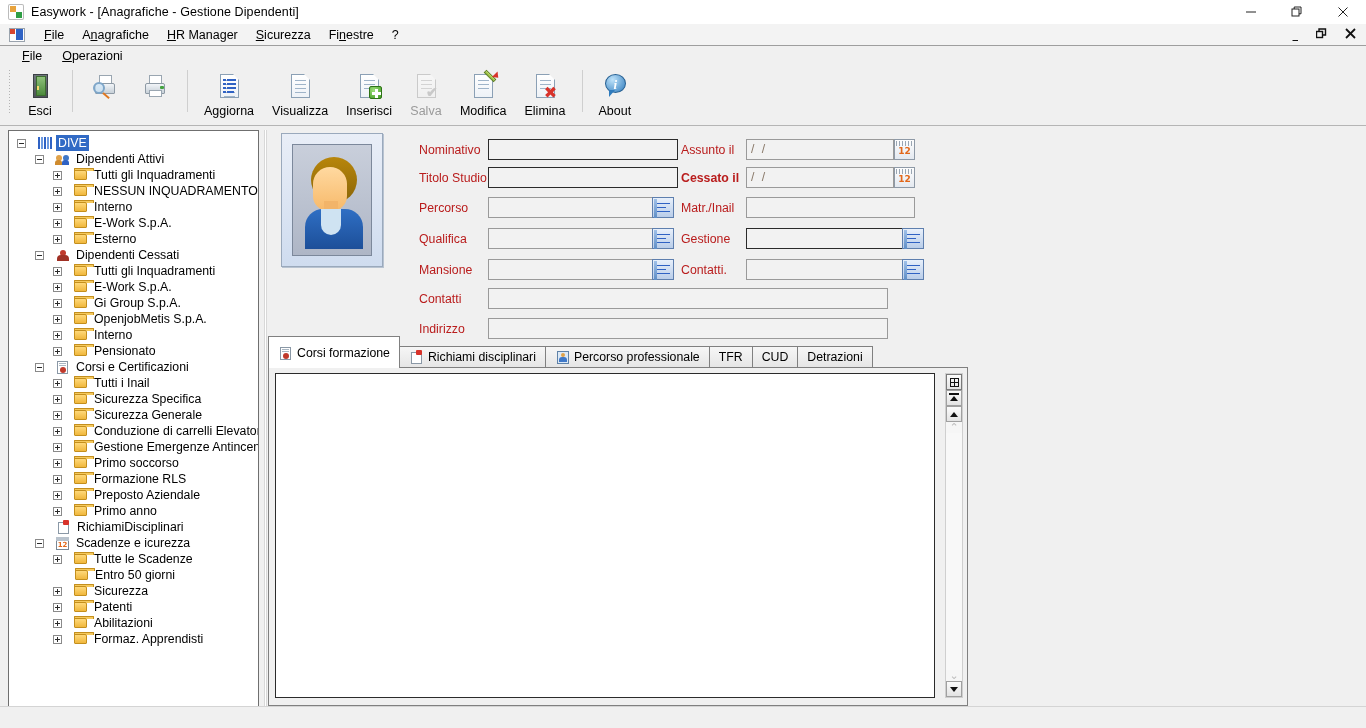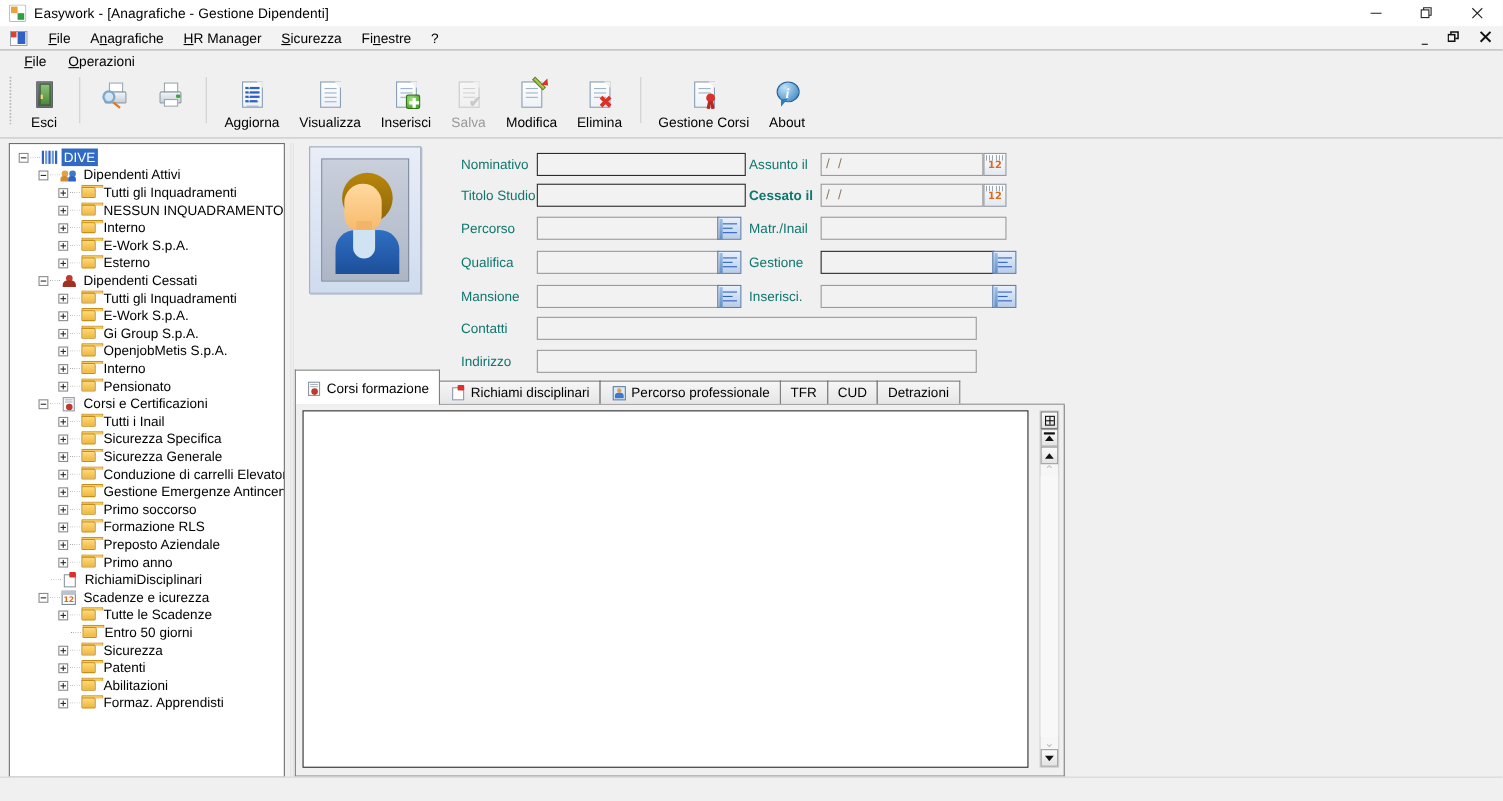--- a/index.html
+++ b/index.html
@@ -362,21 +362,21 @@
   }
   #photo .shirt {
     position:absolute; left:12px; top:64px; width:58px; height:40px; border-radius:18px 18px 0 0;
     background: linear-gradient(#2f6fc4,#1d4f99);
   }
   #photo .collar {
     position:absolute; left:28px; top:64px; width:20px; height:26px; border-radius:0 0 10px 10px;
     background:#cfe3f2;
   }
   .flabel {
-    position:absolute; font-size:12.3px; color:#0f766e; line-height:22px; white-space:nowrap;
+    position:absolute; font-size:12.3px; color:#b91c1c; line-height:22px; white-space:nowrap;
   }
   .finput {
     position:absolute; height:21px; background:#f2f2f2;
     border:1px solid #9a9a9a; font-size:12.3px; line-height:19px; padding:0 4px; color:#444;
   }
   .finput.strong { border:1px solid #2b2b2b; background:#f2f2f2; }
   .lookup-btn {
     position:absolute; width:22px; height:21px;
     background: linear-gradient(#e8f0fb,#b9cde9);
     border:1px solid #5e7fae;
@@ -649,36 +649,20 @@
               <i></i>
             </span>
           </span>
         <span class="x-badge">✖</span>
       </div>
       <span class="lbl">Elimina</span>
     </div>
 
     <div class="tbsep"></div>
 
-    <div class="tbbtn">
-      <div class="tbico">
-        <span class="doc">
-            <span class="lines">
-              <i></i>
-              <i></i>
-            </span>
-          </span>
-        <span class="seal">
-            <span class="dot"></span>
-            <span class="t1"></span>
-            <span class="t2"></span>
-          </span>
-      </div>
-      <span class="lbl">Gestione Corsi</span>
-    </div>
 
     <div class="tbbtn">
       <div class="tbico">
         <span class="balloon">i</span>
       </div>
       <span class="lbl">About</span>
     </div>
   </div>
 
   <div id="module-title">Anagrafiche - Gestione Dipendenti</div>
@@ -1148,21 +1132,21 @@
     <i></i>
   </div>
 
 <div class="flabel" style="left:419px; top:259px;">Mansione</div>
 <div class="finput" style="left:488px; top:259px; width:166px;"></div>
 <div class="lookup-btn" style="left:652px; top:259px;">
     <i></i>
     <i></i>
     <i></i>
   </div>
-<div class="flabel" style="left:681px; top:259px;">Inserisci.</div>
+<div class="flabel" style="left:681px; top:259px;">Contatti.</div>
 <div class="finput" style="left:746px; top:259px; width:158px;"></div>
 <div class="lookup-btn" style="left:902px; top:259px;">
     <i></i>
     <i></i>
     <i></i>
   </div>
 
 <div class="flabel" style="left:419px; top:288px;">Contatti</div>
 <div class="finput" style="left:488px; top:288px; width:400px;"></div>
 

